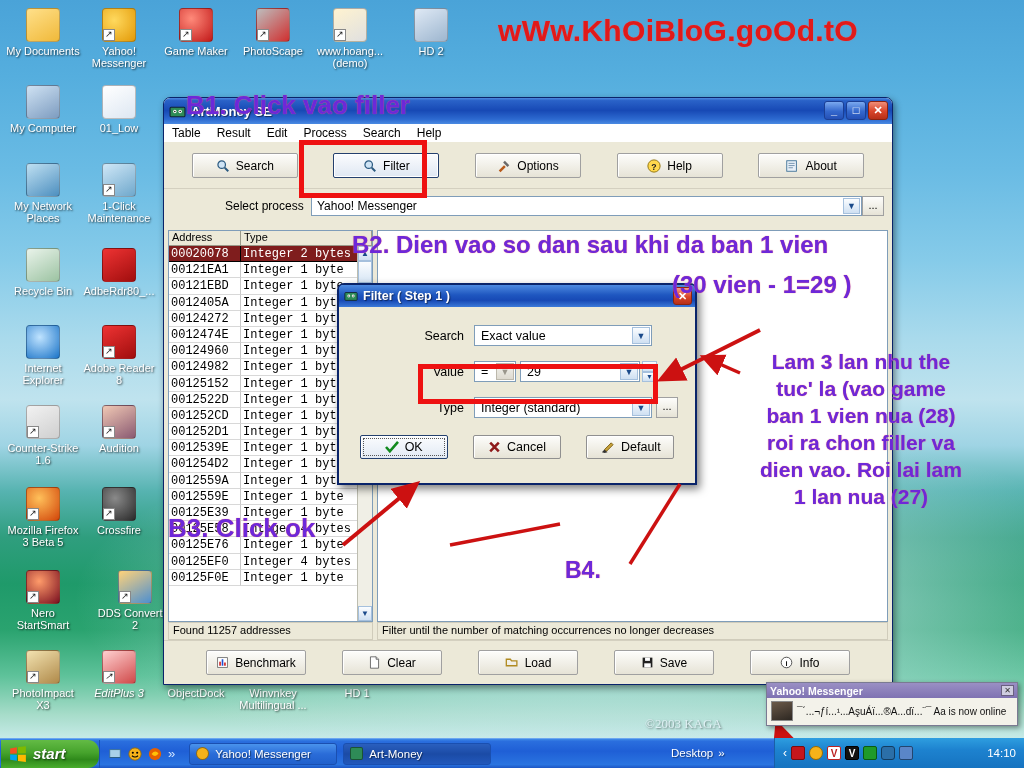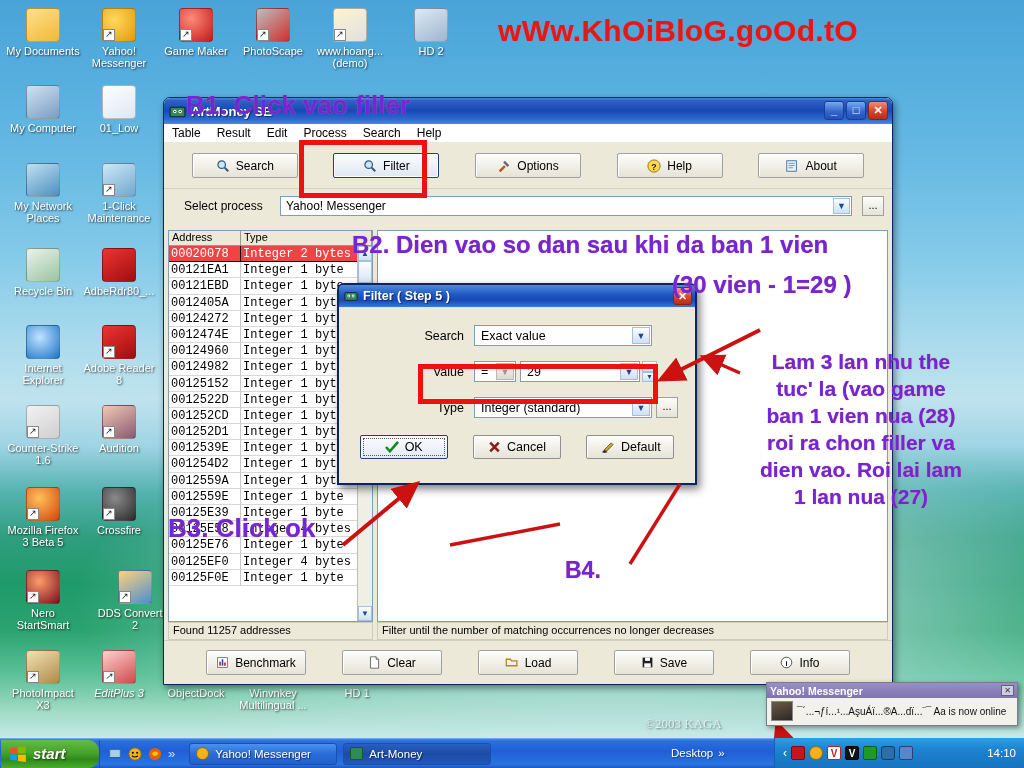--- a/index.html
+++ b/index.html
@@ -54,22 +54,22 @@
 
   .toolbar { height:46px; background:#ece9d8; display:flex; align-items:center;
              justify-content:space-around; padding:0 10px; border-bottom:1px solid #d4d0c0; }
   .tbtn { height:25px; min-width:106px; background:linear-gradient(180deg,#fdfdfb,#e6e3d6);
           border:1px solid #a0a0a0; border-radius:2px; display:flex; align-items:center;
           justify-content:center; gap:6px; font-size:12px; color:#000;
           box-shadow:inset 1px 1px 0 #fff; }
   .tbtn.focused { border:1px solid #24406e; box-shadow:inset 0 0 0 1px #fff, inset 1px 1px 0 #fff;
                   background:linear-gradient(180deg,#fbfcfe,#dfe7f2); }
 
-  .procrow { height:34px; display:flex; align-items:center; padding:0 8px 0 20px; gap:10px;
-             background:#ece9d8; }
+  .procrow { height:34px; display:flex; align-items:center; padding:0 8px 0 20px; 
+             background:#ece9d8;margin-left:41px; }
   .procrow .plabel { font-size:12px; width:86px; }
   .combo { height:20px; background:#fff; border:1px solid #7f9db9; display:flex;
            align-items:center; font-size:12px; padding-left:5px; position:relative; }
   .combo .arrow { position:absolute; right:1px; top:1px; width:17px; height:16px;
                   background:linear-gradient(180deg,#fbfdff,#cfe0f2); border:1px solid #a5c0dd;
                   display:flex; align-items:center; justify-content:center; color:#1a4a8a; font-size:9px; }
   .dotbtn { width:22px; height:20px; background:linear-gradient(180deg,#fdfdfb,#e6e3d6);
             border:1px solid #a0a0a0; font-size:11px; text-align:center; line-height:17px; }
 
   .body-area { position:absolute; left:4px; top:132px; right:4px; bottom:62px; display:flex; }
@@ -78,21 +78,21 @@
   .lst-head div { border-right:1px solid #9a9a8a; border-bottom:1px solid #9a9a8a; padding-left:3px;
                   overflow:hidden; white-space:nowrap; }
   .lst-head .c1 { width:72px; }
   .lst-head .c2 { flex:1; }
   .lrow { display:flex; height:16.2px; font-family:"Liberation Mono", monospace;
           font-size:12px; line-height:16px; }
   .lrow div { border-right:1px solid #c8c8c8; border-bottom:1px solid #d8d8d8;
               padding-left:2px; overflow:hidden; white-space:nowrap; }
   .lrow .c1 { width:72px; }
   .lrow .c2 { flex:1; }
-  .lrow.sel { background:#ef4444; color:#fff;justify-content:center; }
+  .lrow.sel { background:#7f1d1d; color:#fff;justify-content:center; }
   .lrow.sel div { border-color:#000; }
   .vscroll { position:absolute; right:0; top:15px; bottom:0; width:15px; background:#f0efe6;
              border-left:1px solid #bdbdb0; }
   .vs-btn { height:15px; background:linear-gradient(180deg,#fbfdff,#cfe0f2);
             border:1px solid #a5c0dd; display:flex; align-items:center; justify-content:center;
             font-size:8px; color:#1a4a8a; }
   .vs-thumb { position:absolute; top:15px; left:0; right:0; height:22px;
               background:linear-gradient(180deg,#fbfdff,#d7e6f5); border:1px solid #a5c0dd; }
   .vs-bottom { position:absolute; bottom:0; left:0; right:0; }
 
@@ -565,21 +565,21 @@
 
 <div class="dlg">
   <div class="dlg-title">
     <svg width="14" height="14" viewBox="0 0 16 16">
       <rect x="1" y="4" width="14" height="9" rx="1" fill="#2e8b57" stroke="#123" stroke-width="1"></rect>
       <circle cx="5.5" cy="8" r="1.6" fill="#fff"></circle>
         <circle cx="10.5" cy="8" r="1.6" fill="#fff"></circle>
       <circle cx="5.5" cy="8" r=".7" fill="#000"></circle>
         <circle cx="10.5" cy="8" r=".7" fill="#000"></circle>
     </svg>
-    <span class="ttext">Filter ( Step 5 )</span>
+    <span class="ttext">Filter ( Step 1 )</span>
     <div class="dlg-close">✕</div>
   </div>
 
   <div class="frow" style="margin-top:18px;">
     <div class="flabel">Search</div>
     <div class="fcombo" style="width:178px">
       <span>Exact value</span>
       <span class="arrow">▼</span>
     </div>
   </div>

